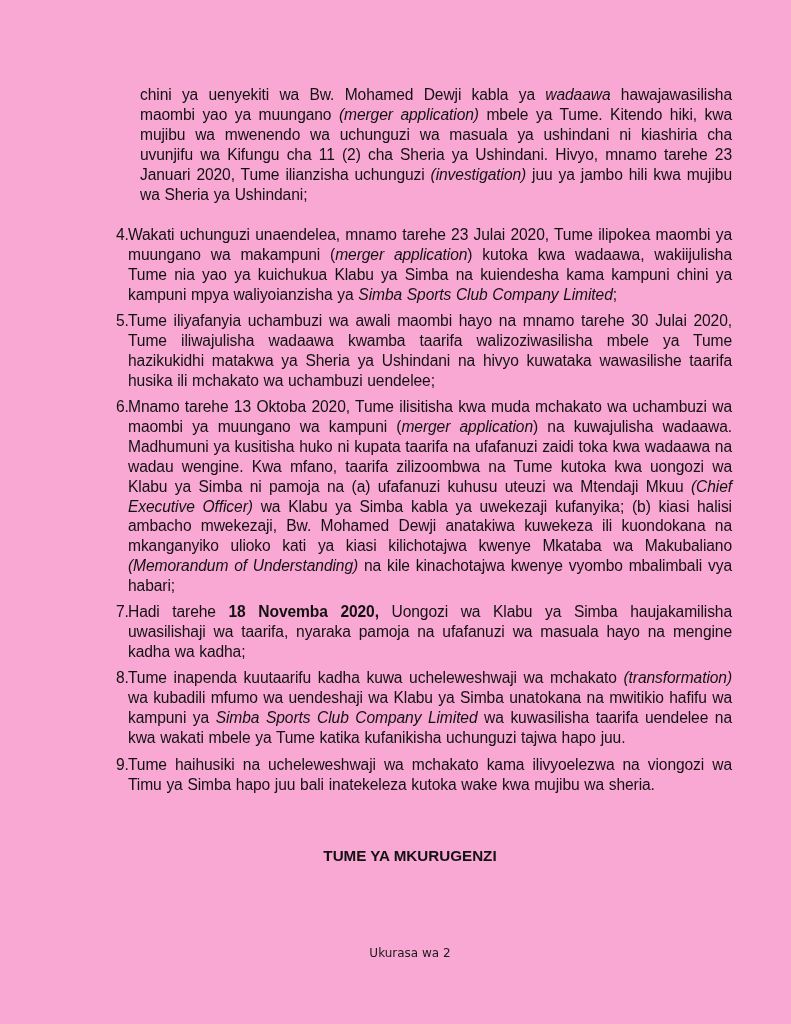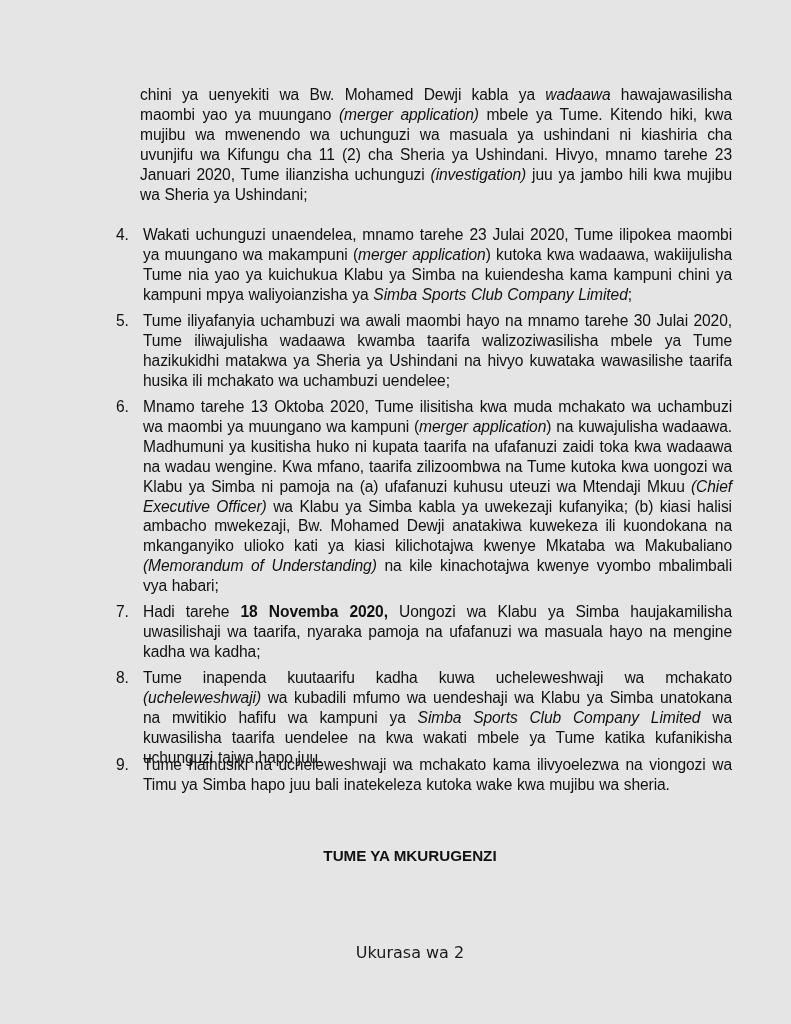--- a/index.html
+++ b/index.html
@@ -14,21 +14,21 @@
       overflow: hidden;
       color: #111111;
       font-family: "Liberation Sans", sans-serif;
     }
     .page {
       position: absolute;
       left: 0;
       top: 0;
       width: 791px;
       height: 1024px;
-      background: #e5e5e5;
+      background: #f9a8d4;
     }
     .body-text {
       position: absolute;
       left: 140px;
       width: 592px;
       font-size: 15.6px;
       line-height: 19.9px;
       text-align: justify;
       word-spacing: 0.5px;
       letter-spacing: -0.1px;
@@ -44,21 +44,21 @@
       line-height: 19.9px;
       letter-spacing: -0.1px;
     }
     .item .num {
       position: absolute;
       left: 0;
       top: 0;
       width: 24px;
     }
     .item .txt {
-      margin-left: 27px;
+      margin-left: 12px;
       display: block;
       text-align: justify;
       word-spacing: 0.5px;
     }
     #item-4 { top: 225px; }
     #item-5 { top: 311px; }
     #item-6 { top: 397px; }
     #item-7 { top: 602px; }
     #item-8 { top: 668px; }
     #item-9 { top: 755px; }
@@ -78,21 +78,21 @@
     .signature .issued { font-weight: normal; }
     .signature .bold-line { font-weight: bold; }
 
     .footer {
       position: absolute;
       left: 310px;
       width: 200px;
       top: 945px;
       text-align: center;
       font-family: "DejaVu Sans", sans-serif;
-      font-size: 16px;
+      font-size: 12px;
       line-height: 16px;
       color: #1a1a1a;
     }
   </style>
 </head>
 <body>
 
 <div class="page">
 
   <div class="body-text para-cont">
@@ -114,21 +114,21 @@
     <span class="txt"><span>Mnamo tarehe 13 Oktoba 2020, Tume ilisitisha kwa muda mchakato wa uchambuzi wa maombi ya muungano wa kampuni (</span><em>merger application</em><span>) na kuwajulisha wadaawa. Madhumuni ya kusitisha huko ni kupata taarifa na ufafanuzi zaidi toka kwa wadaawa na wadau wengine.  Kwa mfano, taarifa zilizoombwa na Tume kutoka kwa uongozi wa Klabu ya Simba ni pamoja na (a) ufafanuzi kuhusu uteuzi wa Mtendaji Mkuu </span><em>(Chief Executive Officer)</em><span> wa Klabu ya Simba kabla ya uwekezaji kufanyika; (b) kiasi halisi ambacho mwekezaji, Bw. Mohamed Dewji anatakiwa kuwekeza ili kuondokana na mkanganyiko ulioko kati ya kiasi kilichotajwa kwenye Mkataba wa Makubaliano </span><em>(Memorandum of Understanding)</em><span> na kile kinachotajwa kwenye vyombo mbalimbali vya habari;</span></span>
   </div>
 
   <div class="item" id="item-7">
     <span class="num">7.</span>
     <span class="txt"><span>Hadi tarehe </span><strong>18 Novemba 2020,</strong><span> Uongozi wa Klabu ya Simba haujakamilisha uwasilishaji wa taarifa, nyaraka pamoja na ufafanuzi wa masuala hayo na mengine kadha  wa kadha;</span></span>
   </div>
 
   <div class="item" id="item-8">
     <span class="num">8.</span>
-    <span class="txt"><span>Tume inapenda kuutaarifu kadha kuwa ucheleweshwaji wa mchakato </span><em>(ucheleweshwaji)</em><span> wa kubadili mfumo wa uendeshaji wa Klabu ya Simba unatokana na mwitikio hafifu wa kampuni ya </span><em>Simba Sports Club Company Limited</em><span> wa kuwasilisha taarifa uendelee na kwa wakati mbele ya Tume katika kufanikisha uchunguzi tajwa hapo juu.</span></span>
+    <span class="txt"><span>Tume inapenda kuutaarifu kadha kuwa ucheleweshwaji wa mchakato </span><em>(transformation)</em><span> wa kubadili mfumo wa uendeshaji wa Klabu ya Simba unatokana na mwitikio hafifu wa kampuni ya </span><em>Simba Sports Club Company Limited</em><span> wa kuwasilisha taarifa uendelee na kwa wakati mbele ya Tume katika kufanikisha uchunguzi tajwa hapo juu.</span></span>
   </div>
 
   <div class="item" id="item-9">
     <span class="num">9.</span>
     <span class="txt"><span>Tume haihusiki na ucheleweshwaji wa mchakato kama ilivyoelezwa na viongozi wa Timu ya Simba hapo juu bali inatekeleza kutoka wake kwa mujibu wa sheria.</span></span>
   </div>
 
   <div class="signature">
     <div class="bold-line">TUME YA MKURUGENZI</div>
   </div>

